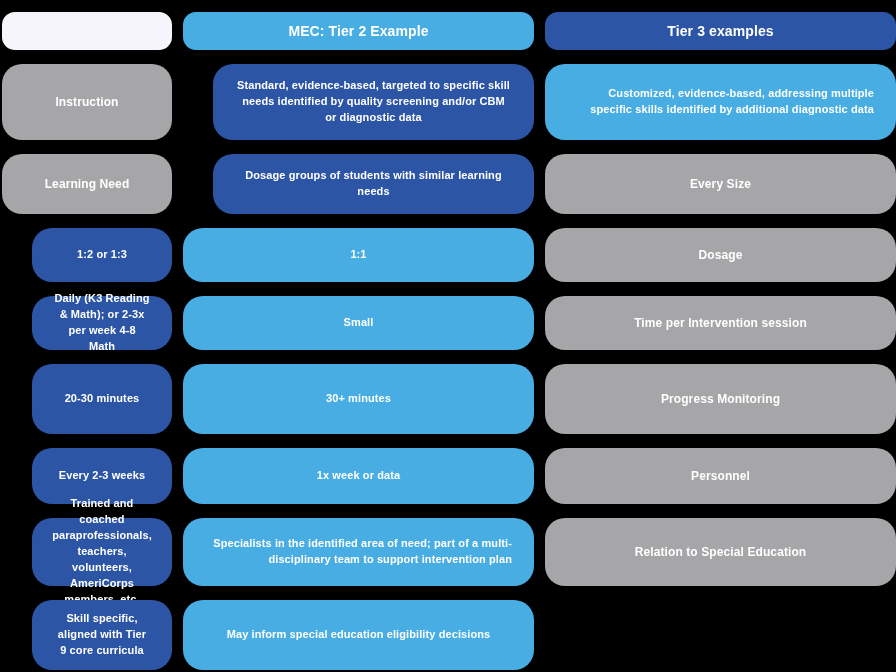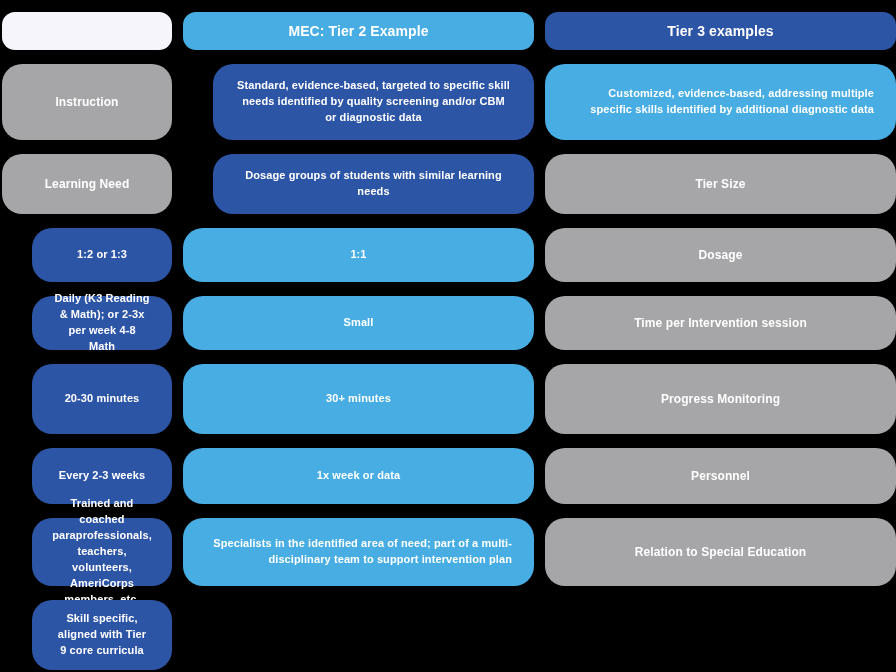--- a/index.html
+++ b/index.html
@@ -68,21 +68,21 @@
   <div class="cell header h-light">MEC: Tier 2 Example</div>
   <div class="cell header h-dark">Tier 3 examples</div>
 
   <div class="cell label">Instruction</div>
   <div class="cell body-cell t2">Standard, evidence-based, targeted to specific skill needs identified by quality screening and/or CBM or diagnostic data</div>
   <div class="cell body-cell t3">Customized, evidence-based, addressing multiple specific skills identified by additional diagnostic data</div>
 
   <div class="cell label">Learning Need</div>
   <div class="cell body-cell t2">Dosage groups of students with similar learning needs</div>
 
-  <div class="cell label">Tier Size</div>
+  <div class="cell label">Every Size</div>
   <div class="cell body-cell t2">1:2 or 1:3</div>
   <div class="cell body-cell t3">1:1</div>
 
   <div class="cell label">Dosage</div>
   <div class="cell body-cell t2">Daily (K3 Reading &amp; Math); or 2-3x per week 4-8 Math</div>
   <div class="cell body-cell t3">Small</div>
 
   <div class="cell label">Time per Intervention session</div>
   <div class="cell body-cell t2">20-30 minutes</div>
   <div class="cell body-cell t3">30+ minutes</div>
@@ -90,14 +90,15 @@
   <div class="cell label">Progress Monitoring</div>
   <div class="cell body-cell t2">Every 2-3 weeks</div>
   <div class="cell body-cell t3">1x week or data</div>
 
   <div class="cell label">Personnel</div>
   <div class="cell body-cell t2">Trained and coached paraprofessionals, teachers, volunteers, AmeriCorps members, etc.</div>
   <div class="cell body-cell t3">Specialists in the identified area of need; part of a multi-disciplinary team to support intervention plan</div>
 
   <div class="cell label">Relation to Special Education</div>
   <div class="cell body-cell t2">Skill specific, aligned with Tier 9 core curricula</div>
+  <div class="cell body-cell t3">May inform special education eligibility decisions</div>
 
 </div>
 
 </body></html>

